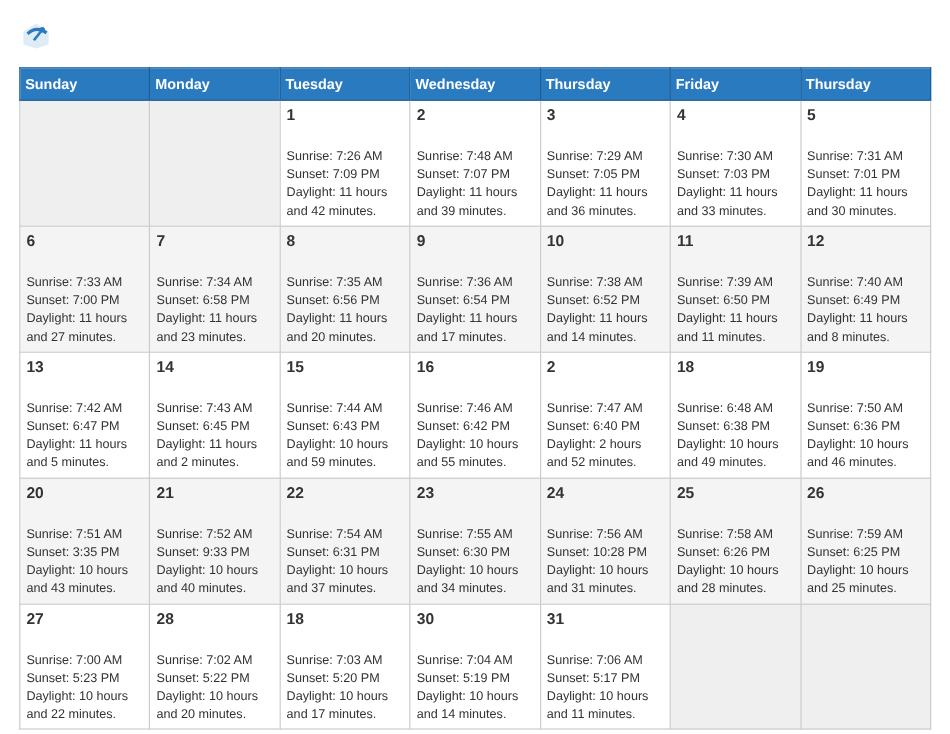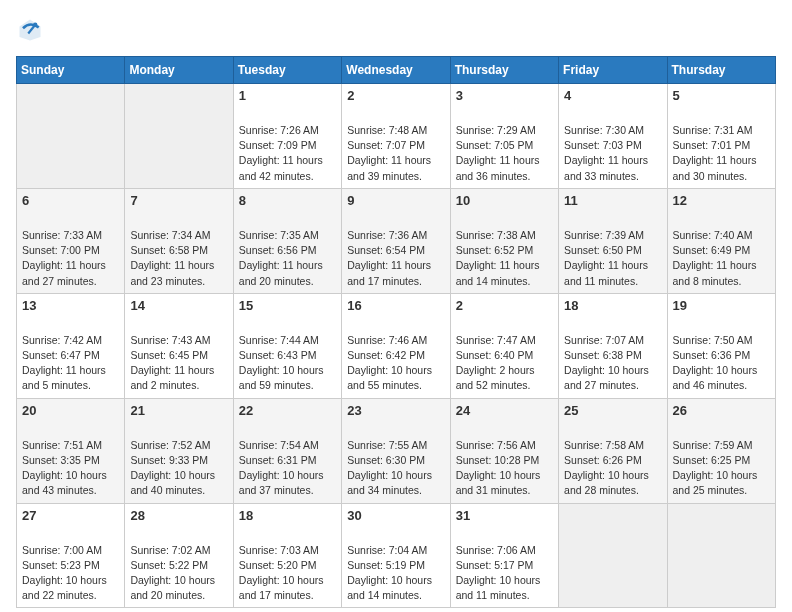--- a/index.html
+++ b/index.html
@@ -259,23 +259,23 @@
         <span class="day-number">2</span>
         <div class="day-info">
           <span>Sunrise: 7:47 AM</span><br>
           <span>Sunset: 6:40 PM</span><br>
           <span>Daylight: 2 hours and 52 minutes.</span>
         </div>
       </td>
         <td>
         <span class="day-number">18</span>
         <div class="day-info">
-          <span>Sunrise: 7:07 AM</span><br>
+          <span>Sunrise: 6:48 AM</span><br>
           <span>Sunset: 6:38 PM</span><br>
-          <span>Daylight: 10 hours and 27 minutes.</span>
+          <span>Daylight: 10 hours and 49 minutes.</span>
         </div>
       </td>
         <td>
         <span class="day-number">19</span>
         <div class="day-info">
           <span>Sunrise: 7:50 AM</span><br>
           <span>Sunset: 6:36 PM</span><br>
           <span>Daylight: 10 hours and 46 minutes.</span>
         </div>
       </td>

